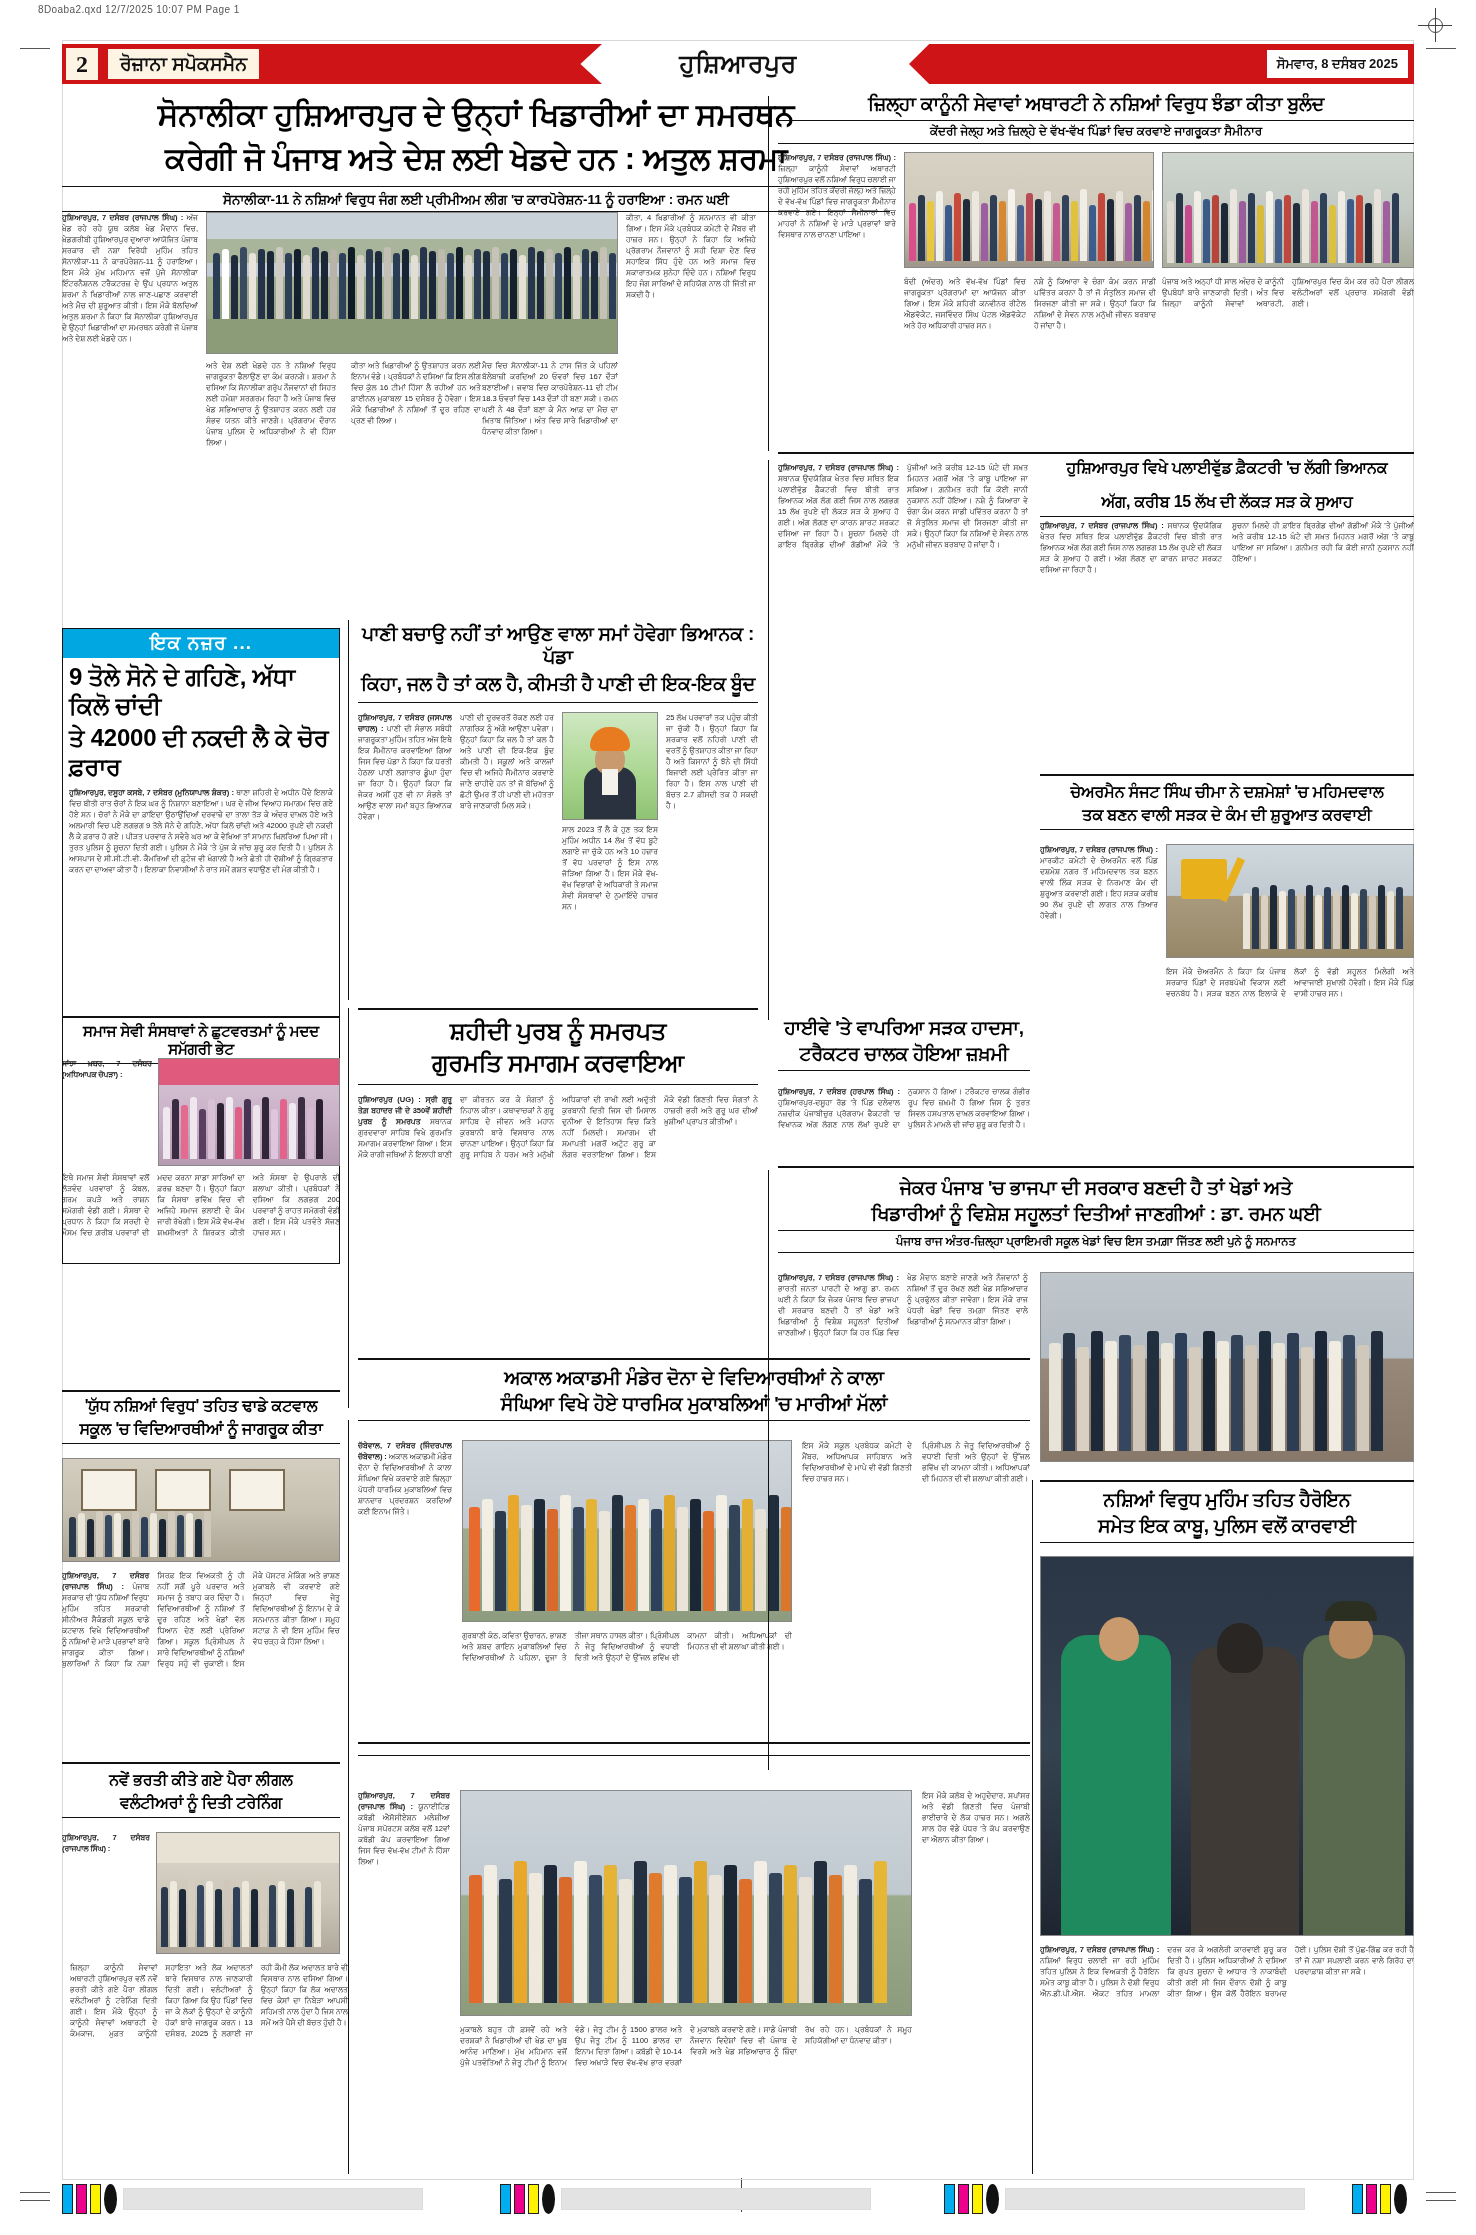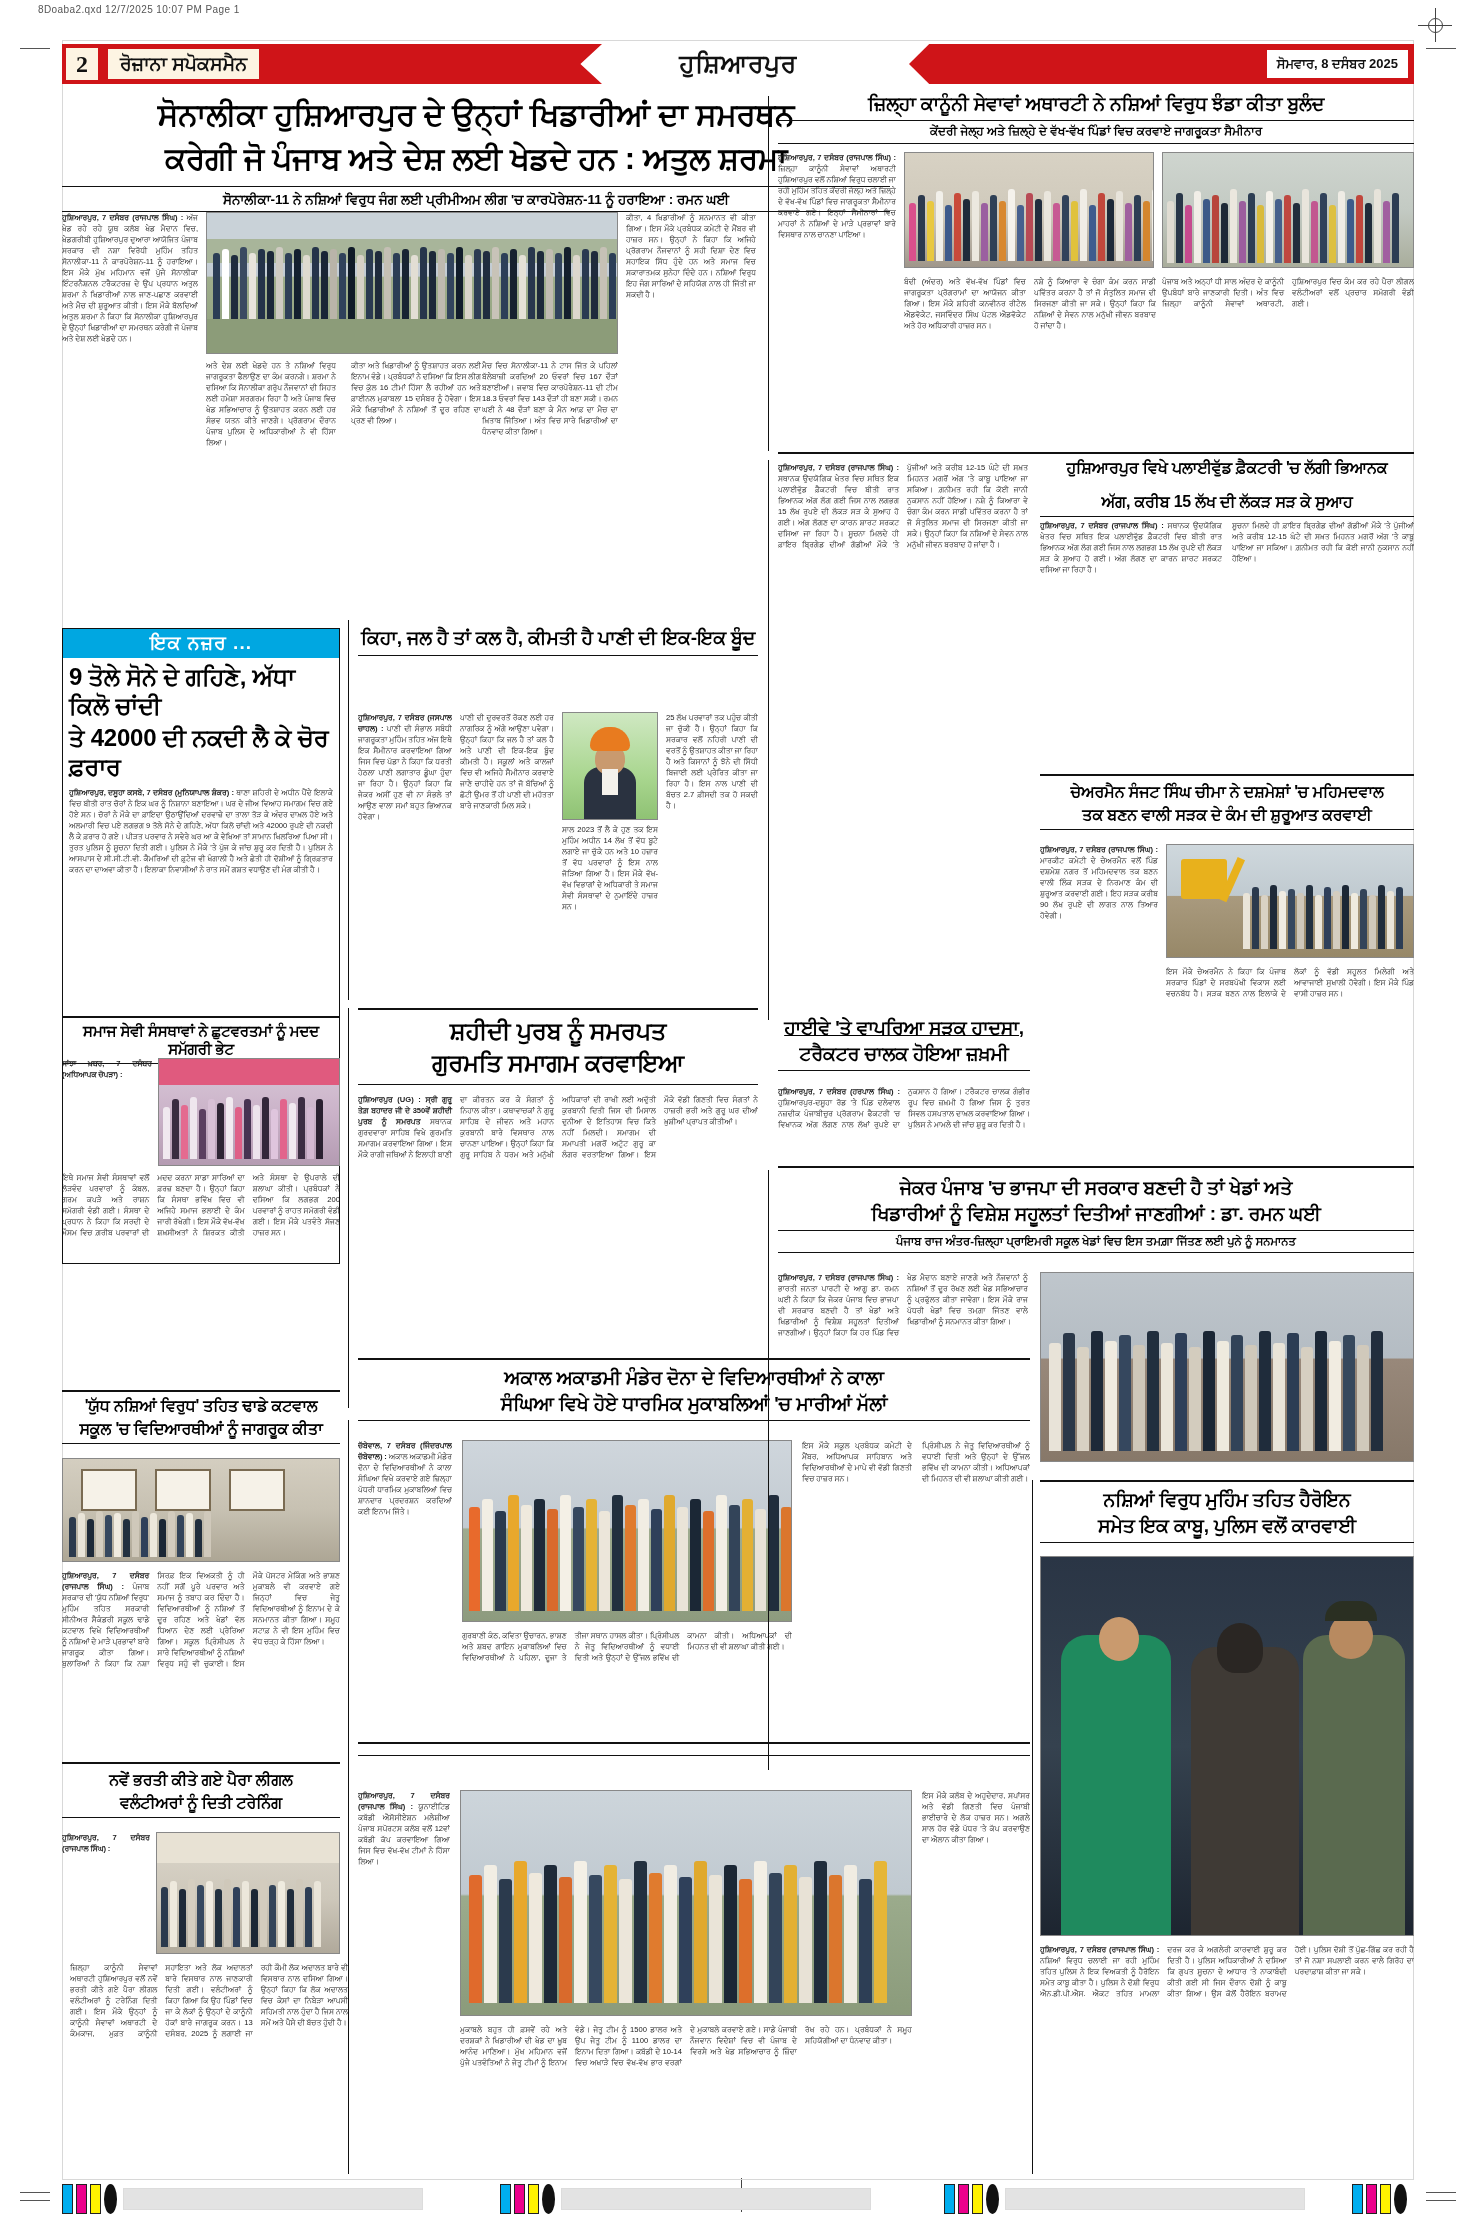--- a/index.html
+++ b/index.html
@@ -339,20 +339,21 @@
     <div class="body-txt tiny" style="margin-top:6px; height:580px;">
       <span class="dateline">ਹੁਸ਼ਿਆਰਪੁਰ, ਦਸੂਹਾ ਕਸਬੇ, 7 ਦਸੰਬਰ (ਮੁਨਿਯਾਪਾਲ ਸ਼ੰਕਰ) :</span>
       <span>ਥਾਣਾ ਸ਼ਹਿਰੀ ਦੇ ਅਧੀਨ ਪੈਂਦੇ ਇਲਾਕੇ ਵਿਚ ਬੀਤੀ ਰਾਤ ਚੋਰਾਂ ਨੇ ਇਕ ਘਰ ਨੂੰ ਨਿਸ਼ਾਨਾ ਬਣਾਇਆ। ਘਰ ਦੇ ਜੀਅ ਵਿਆਹ ਸਮਾਗਮ ਵਿਚ ਗਏ ਹੋਏ ਸਨ। ਚੋਰਾਂ ਨੇ ਮੌਕੇ ਦਾ ਫ਼ਾਇਦਾ ਉਠਾਉਂਦਿਆਂ ਦਰਵਾਜ਼ੇ ਦਾ ਤਾਲਾ ਤੋੜ ਕੇ ਅੰਦਰ ਦਾਖ਼ਲ ਹੋਏ ਅਤੇ ਅਲਮਾਰੀ ਵਿਚ ਪਏ ਲਗਭਗ 9 ਤੋਲੇ ਸੋਨੇ ਦੇ ਗਹਿਣੇ, ਅੱਧਾ ਕਿਲੋ ਚਾਂਦੀ ਅਤੇ 42000 ਰੁਪਏ ਦੀ ਨਕਦੀ ਲੈ ਕੇ ਫ਼ਰਾਰ ਹੋ ਗਏ। ਪੀੜਤ ਪਰਵਾਰ ਨੇ ਸਵੇਰੇ ਘਰ ਆ ਕੇ ਵੇਖਿਆ ਤਾਂ ਸਾਮਾਨ ਖਿਲਰਿਆ ਪਿਆ ਸੀ। ਤੁਰਤ ਪੁਲਿਸ ਨੂੰ ਸੂਚਨਾ ਦਿਤੀ ਗਈ। ਪੁਲਿਸ ਨੇ ਮੌਕੇ 'ਤੇ ਪੁੱਜ ਕੇ ਜਾਂਚ ਸ਼ੁਰੂ ਕਰ ਦਿਤੀ ਹੈ। ਪੁਲਿਸ ਨੇ ਆਸਪਾਸ ਦੇ ਸੀ.ਸੀ.ਟੀ.ਵੀ. ਕੈਮਰਿਆਂ ਦੀ ਫ਼ੁਟੇਜ ਵੀ ਖੰਗਾਲੀ ਹੈ ਅਤੇ ਛੇਤੀ ਹੀ ਦੋਸ਼ੀਆਂ ਨੂੰ ਗ੍ਰਿਫ਼ਤਾਰ ਕਰਨ ਦਾ ਦਾਅਵਾ ਕੀਤਾ ਹੈ। ਇਲਾਕਾ ਨਿਵਾਸੀਆਂ ਨੇ ਰਾਤ ਸਮੇਂ ਗਸ਼ਤ ਵਧਾਉਣ ਦੀ ਮੰਗ ਕੀਤੀ ਹੈ।</span>
     </div>
   </div>
 </div>
 
 <div class="rule-v" style="position:absolute; left:348px; top:620px; height:380px;"></div>
 
 <div class="blk" style="left:358px; top:622px; width:400px;">
+  <div class="hl hl-md" style="text-align:center;">ਪਾਣੀ ਬਚਾਉ ਨਹੀਂ ਤਾਂ ਆਉਣ ਵਾਲਾ ਸਮਾਂ ਹੋਵੇਗਾ ਭਿਆਨਕ : ਪੱਡਾ</div>
   <div class="hl hl-md" style="text-align:center; margin-top:4px;">ਕਿਹਾ, ਜਲ ਹੈ ਤਾਂ ਕਲ ਹੈ, ਕੀਮਤੀ ਹੈ ਪਾਣੀ ਦੀ ਇਕ-ਇਕ ਬੂੰਦ</div>
   <div class="rule-h" style="margin-top:6px;"></div>
 </div>
 
 <div class="blk" style="left:358px; top:712px; width:94px; height:285px;">
   <div class="body-txt tiny" style="height:285px;"><span class="dateline">ਹੁਸ਼ਿਆਰਪੁਰ, 7 ਦਸੰਬਰ (ਜਸਪਾਲ ਚਾਹਲ) :</span> <span>ਪਾਣੀ ਦੀ ਸੰਭਾਲ ਸਬੰਧੀ ਜਾਗਰੂਕਤਾ ਮੁਹਿੰਮ ਤਹਿਤ ਅੱਜ ਇਥੇ ਇਕ ਸੈਮੀਨਾਰ ਕਰਵਾਇਆ ਗਿਆ ਜਿਸ ਵਿਚ ਪੱਡਾ ਨੇ ਕਿਹਾ ਕਿ ਧਰਤੀ ਹੇਠਲਾ ਪਾਣੀ ਲਗਾਤਾਰ ਡੂੰਘਾ ਹੁੰਦਾ ਜਾ ਰਿਹਾ ਹੈ। ਉਨ੍ਹਾਂ ਕਿਹਾ ਕਿ ਜੇਕਰ ਅਸੀਂ ਹੁਣ ਵੀ ਨਾ ਸੰਭਲੇ ਤਾਂ ਆਉਣ ਵਾਲਾ ਸਮਾਂ ਬਹੁਤ ਭਿਆਨਕ ਹੋਵੇਗਾ।</span></div>
 </div>
 <div class="blk" style="left:460px; top:712px; width:94px; height:285px;">
   <div class="body-txt tiny" style="height:285px;">ਪਾਣੀ ਦੀ ਦੁਰਵਰਤੋਂ ਰੋਕਣ ਲਈ ਹਰ ਨਾਗਰਿਕ ਨੂੰ ਅੱਗੇ ਆਉਣਾ ਪਵੇਗਾ। ਉਨ੍ਹਾਂ ਕਿਹਾ ਕਿ ਜਲ ਹੈ ਤਾਂ ਕਲ ਹੈ ਅਤੇ ਪਾਣੀ ਦੀ ਇਕ-ਇਕ ਬੂੰਦ ਕੀਮਤੀ ਹੈ। ਸਕੂਲਾਂ ਅਤੇ ਕਾਲਜਾਂ ਵਿਚ ਵੀ ਅਜਿਹੇ ਸੈਮੀਨਾਰ ਕਰਵਾਏ ਜਾਣੇ ਚਾਹੀਦੇ ਹਨ ਤਾਂ ਜੋ ਬੱਚਿਆਂ ਨੂੰ ਛੋਟੀ ਉਮਰ ਤੋਂ ਹੀ ਪਾਣੀ ਦੀ ਮਹੱਤਤਾ ਬਾਰੇ ਜਾਣਕਾਰੀ ਮਿਲ ਸਕੇ।</div>
 </div>
@@ -470,21 +471,21 @@
 <div class="blk" style="left:358px; top:1016px; width:400px;">
   <div class="hl hl-lg" style="text-align:center;">ਸ਼ਹੀਦੀ ਪੁਰਬ ਨੂੰ ਸਮਰਪਤ</div>
   <div class="hl hl-lg" style="text-align:center; margin-top:3px;">ਗੁਰਮਤਿ ਸਮਾਗਮ ਕਰਵਾਇਆ</div>
   <div class="rule-h" style="margin-top:6px;"></div>
 </div>
 <div class="blk" style="left:358px; top:1094px; width:400px; height:258px;">
   <div class="body-txt tiny" style="height:258px; column-count:4; column-gap:8px;"><span class="dateline">ਹੁਸ਼ਿਆਰਪੁਰ (UG) : ਸ੍ਰੀ ਗੁਰੂ ਤੇਗ਼ ਬਹਾਦਰ ਜੀ ਦੇ 350ਵੇਂ ਸ਼ਹੀਦੀ ਪੁਰਬ ਨੂੰ ਸਮਰਪਤ</span> <span>ਸਥਾਨਕ ਗੁਰਦਵਾਰਾ ਸਾਹਿਬ ਵਿਖੇ ਗੁਰਮਤਿ ਸਮਾਗਮ ਕਰਵਾਇਆ ਗਿਆ। ਇਸ ਮੌਕੇ ਰਾਗੀ ਜਥਿਆਂ ਨੇ ਇਲਾਹੀ ਬਾਣੀ ਦਾ ਕੀਰਤਨ ਕਰ ਕੇ ਸੰਗਤਾਂ ਨੂੰ ਨਿਹਾਲ ਕੀਤਾ। ਕਥਾਵਾਚਕਾਂ ਨੇ ਗੁਰੂ ਸਾਹਿਬ ਦੇ ਜੀਵਨ ਅਤੇ ਮਹਾਨ ਕੁਰਬਾਨੀ ਬਾਰੇ ਵਿਸਥਾਰ ਨਾਲ ਚਾਨਣਾ ਪਾਇਆ। ਉਨ੍ਹਾਂ ਕਿਹਾ ਕਿ ਗੁਰੂ ਸਾਹਿਬ ਨੇ ਧਰਮ ਅਤੇ ਮਨੁੱਖੀ ਅਧਿਕਾਰਾਂ ਦੀ ਰਾਖੀ ਲਈ ਅਦੁੱਤੀ ਕੁਰਬਾਨੀ ਦਿਤੀ ਜਿਸ ਦੀ ਮਿਸਾਲ ਦੁਨੀਆ ਦੇ ਇਤਿਹਾਸ ਵਿਚ ਕਿਤੇ ਨਹੀਂ ਮਿਲਦੀ। ਸਮਾਗਮ ਦੀ ਸਮਾਪਤੀ ਮਗਰੋਂ ਅਟੁੱਟ ਗੁਰੂ ਕਾ ਲੰਗਰ ਵਰਤਾਇਆ ਗਿਆ। ਇਸ ਮੌਕੇ ਵੱਡੀ ਗਿਣਤੀ ਵਿਚ ਸੰਗਤਾਂ ਨੇ ਹਾਜ਼ਰੀ ਭਰੀ ਅਤੇ ਗੁਰੂ ਘਰ ਦੀਆਂ ਖ਼ੁਸ਼ੀਆਂ ਪ੍ਰਾਪਤ ਕੀਤੀਆਂ।</span></div>
 </div>
 
 <div class="blk" style="left:778px; top:1016px; width:252px;">
-  <div class="hl hl-md" style="text-align:center;text-decoration:underline;">ਹਾਈਵੇ 'ਤੇ ਵਾਪਰਿਆ ਸੜਕ ਹਾਦਸਾ,</div>
+  <div class="hl hl-md" style="text-align:center;">ਹਾਈਵੇ 'ਤੇ ਵਾਪਰਿਆ ਸੜਕ ਹਾਦਸਾ,</div>
   <div class="hl hl-md" style="text-align:center; margin-top:3px;">ਟਰੈਕਟਰ ਚਾਲਕ ਹੋਇਆ ਜ਼ਖ਼ਮੀ</div>
   <div class="rule-h" style="margin-top:5px;"></div>
 </div>
 <div class="blk" style="left:778px; top:1086px; width:252px; height:70px;">
   <div class="body-txt tiny" style="height:70px; column-count:2; column-gap:8px;"><span class="dateline">ਹੁਸ਼ਿਆਰਪੁਰ, 7 ਦਸੰਬਰ (ਹਰਪਾਲ ਸਿੰਘ) :</span> <span>ਹੁਸ਼ਿਆਰਪੁਰ-ਦਸੂਹਾ ਰੋਡ 'ਤੇ ਪਿੰਡ ਦਲੇਵਾਲ ਨਜ਼ਦੀਕ ਪੰਜਾਬੀਚੁਰ ਪ੍ਰੋਗਰਾਮ ਫੈਕਟਰੀ 'ਚ ਵਿਖਾਨਕ ਅੱਗ ਲੱਗਣ ਨਾਲ ਲੱਖਾਂ ਰੁਪਏ ਦਾ ਨੁਕਸਾਨ ਹੋ ਗਿਆ। ਟਰੈਕਟਰ ਚਾਲਕ ਗੰਭੀਰ ਰੂਪ ਵਿਚ ਜ਼ਖ਼ਮੀ ਹੋ ਗਿਆ ਜਿਸ ਨੂੰ ਤੁਰਤ ਸਿਵਲ ਹਸਪਤਾਲ ਦਾਖ਼ਲ ਕਰਵਾਇਆ ਗਿਆ। ਪੁਲਿਸ ਨੇ ਮਾਮਲੇ ਦੀ ਜਾਂਚ ਸ਼ੁਰੂ ਕਰ ਦਿਤੀ ਹੈ।</span></div>
 </div>
 
 <div class="rule-h2" style="position:absolute; left:778px; top:1166px; width:636px;"></div>
 <div class="blk" style="left:778px; top:1176px; width:636px;">
   <div class="hl hl-md" style="text-align:center;">ਜੇਕਰ ਪੰਜਾਬ 'ਚ ਭਾਜਪਾ ਦੀ ਸਰਕਾਰ ਬਣਦੀ ਹੈ ਤਾਂ ਖੇਡਾਂ ਅਤੇ</div>

